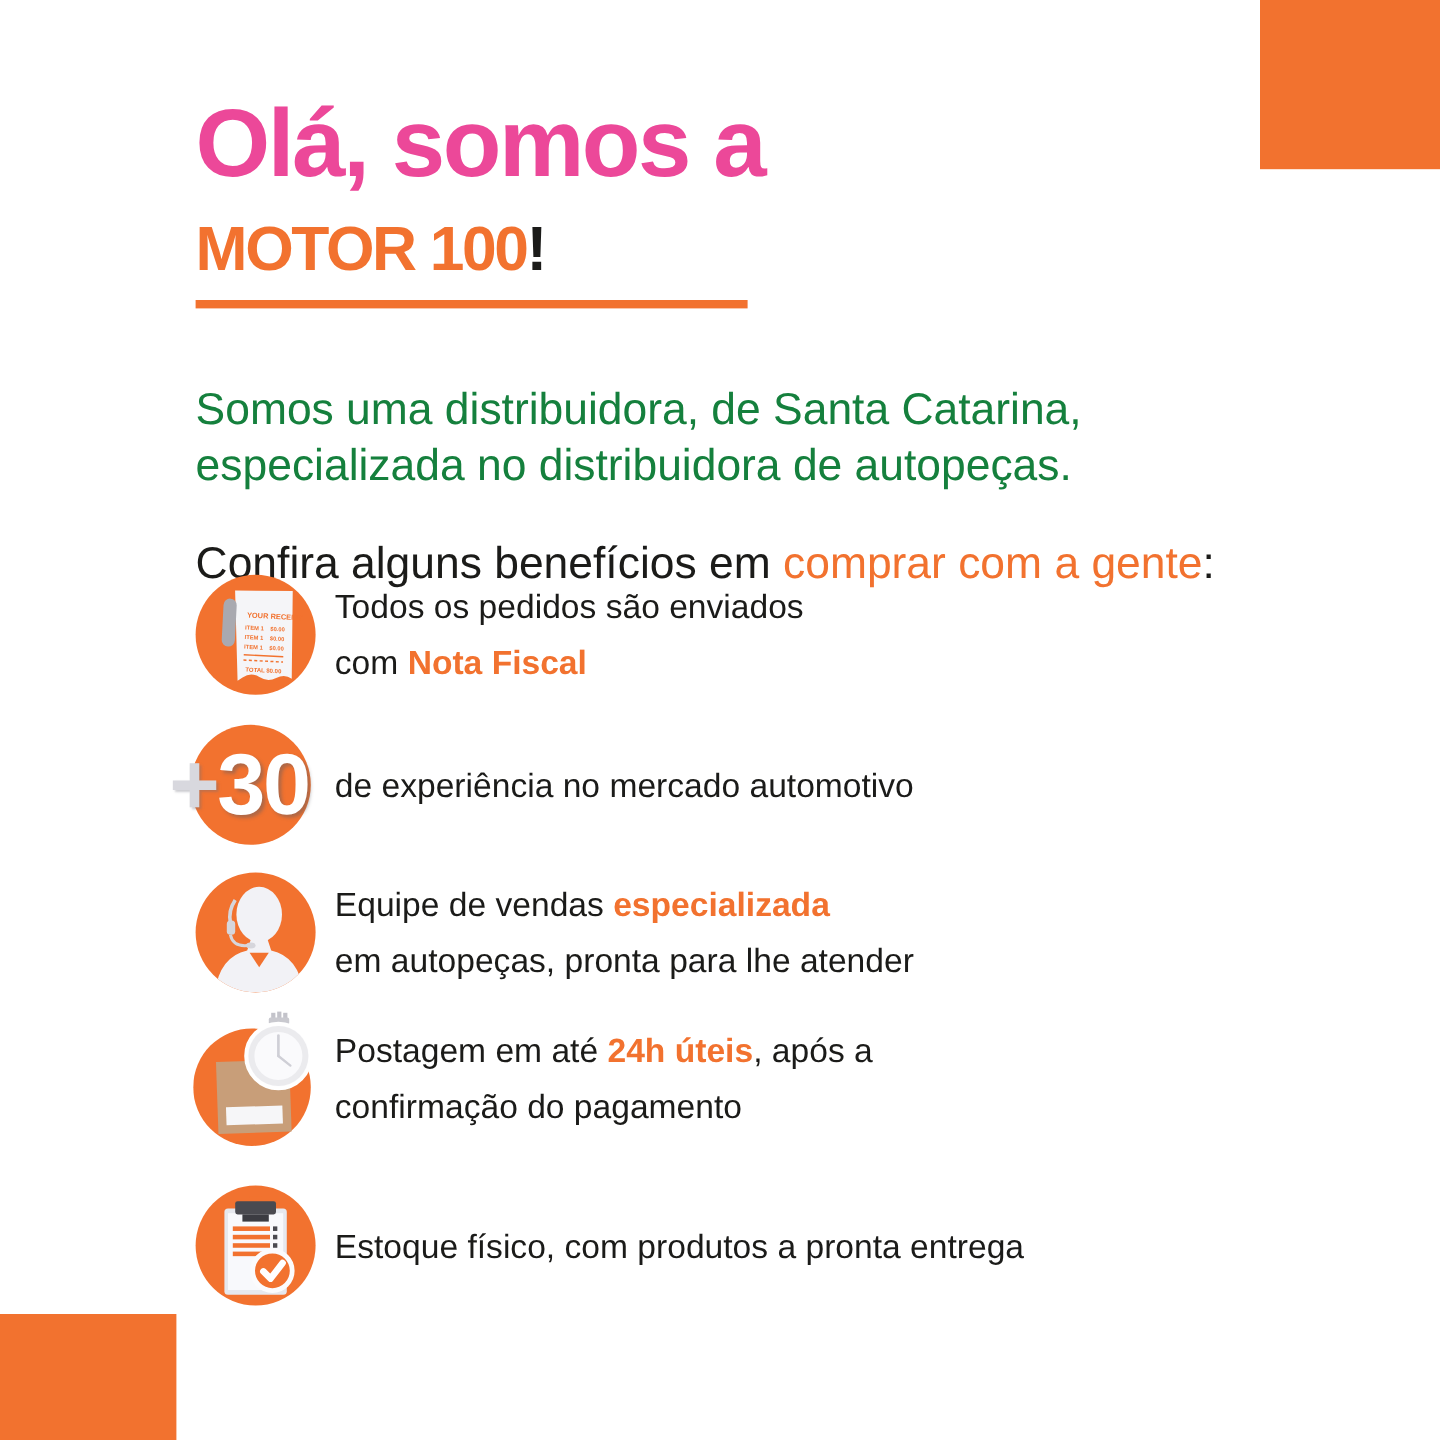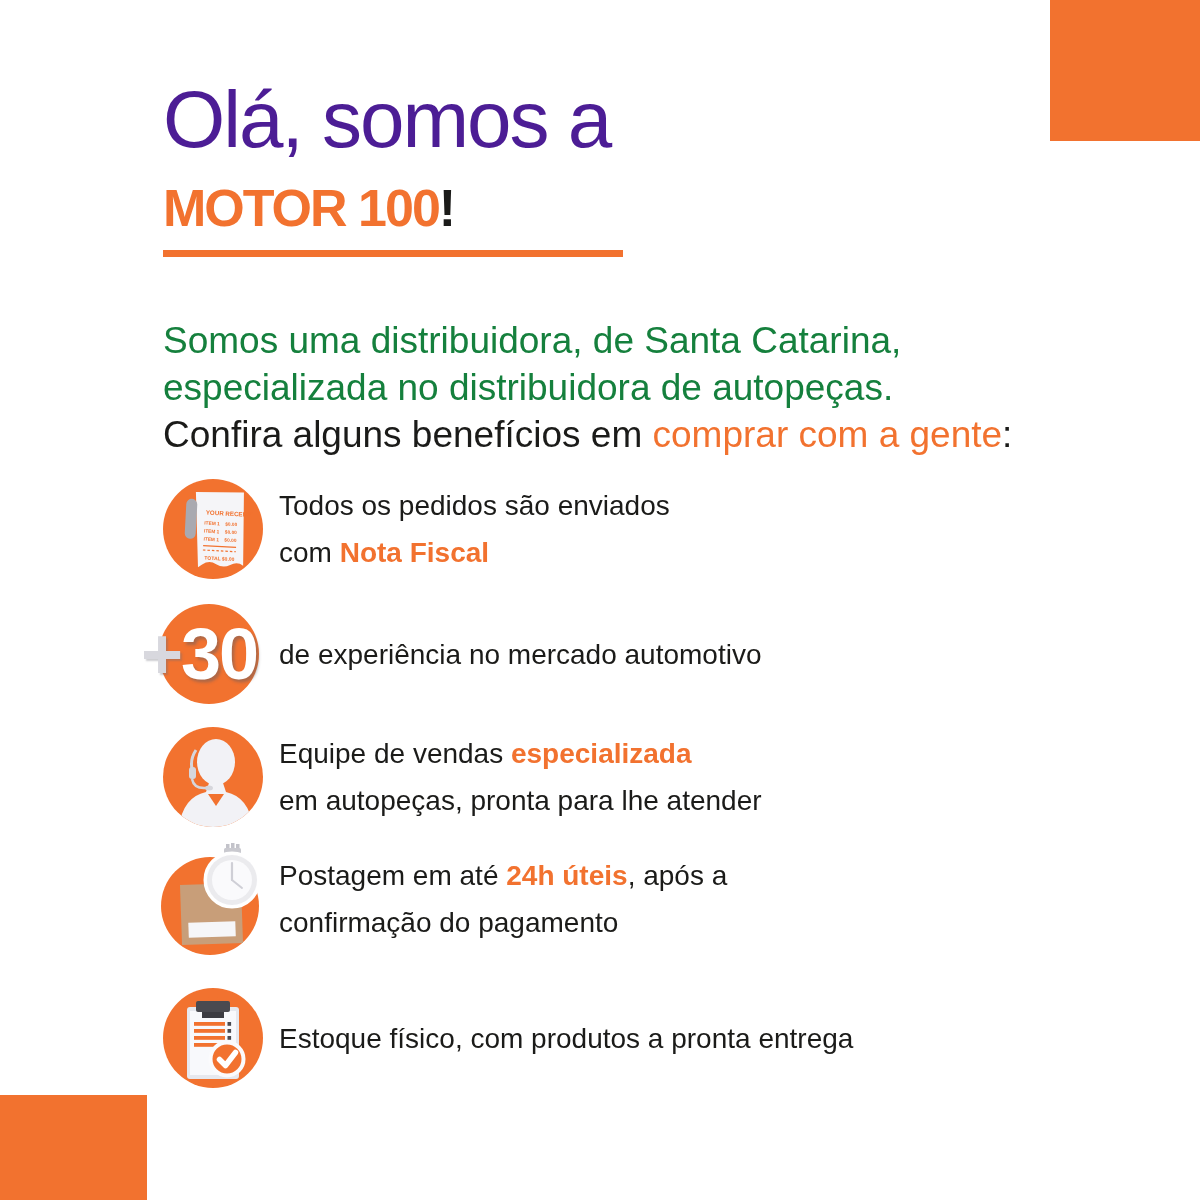--- a/index.html
+++ b/index.html
@@ -17,41 +17,41 @@
     background: #ffffff;
     overflow: hidden;
     color: #1b1b19;
   }
   .sq { position: absolute; background: #f2722f; }
   .sq.tr { top: 0; right: 0; width: 150px; height: 141px; }
   .sq.bl { bottom: 0; left: 0; width: 147px; height: 105px; }
 
   .greeting {
     position: absolute; left: 163px; top: 78px;
-    font-size: 80px; font-weight: 400; letter-spacing: -2px;
-    line-height: 84px; color: #4c1d95; white-space: nowrap;
+    font-size: 80px; font-weight: 700; letter-spacing: -2px;
+    line-height: 84px; color: #ec4899; white-space: nowrap;
   }
   .brand-line {
     position: absolute; left: 163px; top: 166px;
     font-size: 52px; font-weight: 700; letter-spacing: -2px;
     line-height: 84px; white-space: nowrap;
   }
   .brand { color: #f2722f; }
   .excl { color: #1b1b19; }
   .brand-underline {
     position: absolute; left: 163px; top: 250px;
     width: 460px; height: 7px; background: #f2722f;
   }
   .intro {
     position: absolute; left: 163px; top: 280px;
     font-size: 37px; line-height: 47px; color: #15803d;
     white-space: nowrap;
   }
   .lead {
-    position: absolute; left: 163px; top: 374px;
+    position: absolute; left: 163px; top: 409px;
     font-size: 37px; line-height: 47px; white-space: nowrap;
   }
   .hl { color: #f2722f; }
   .hlb { color: #f2722f; font-weight: 700; }
 
   .benefit {
     position: absolute; left: 161px;
     display: flex; align-items: center; gap: 14px;
   }
   .icon-wrap { position: relative; width: 104px; height: 104px; flex: 0 0 auto; overflow: visible; }

